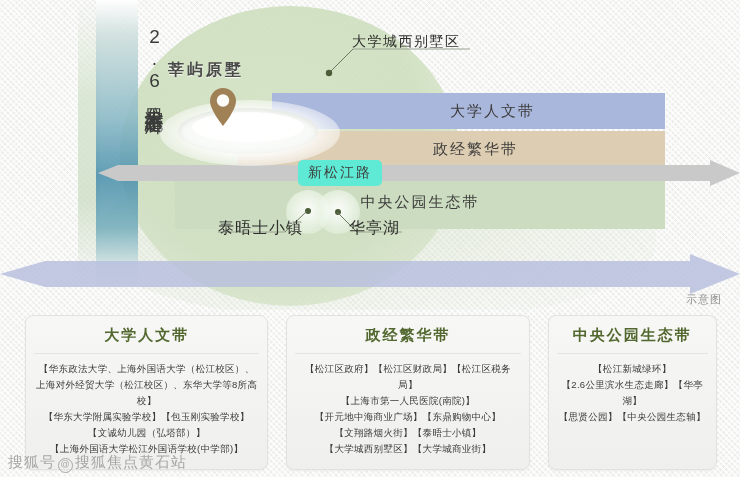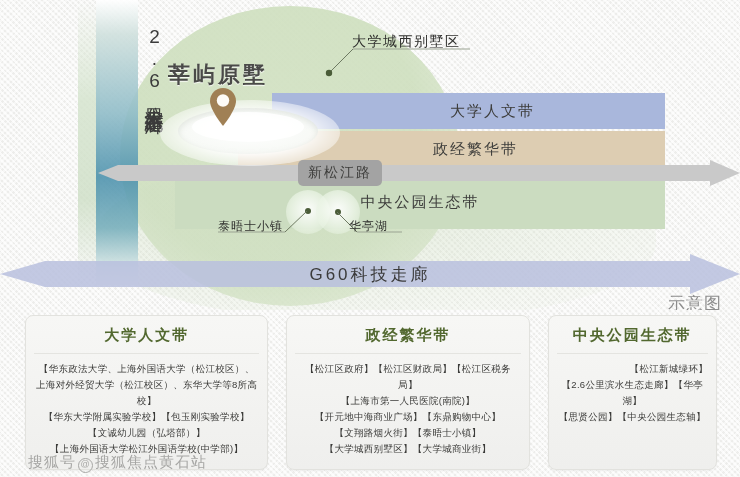--- a/index.html
+++ b/index.html
@@ -54,59 +54,59 @@
     position:absolute;left:178px;top:108px;width:140px;height:46px;border-radius:50%;
     background:radial-gradient(ellipse at 50% 45%, rgba(255,255,255,1) 0%, rgba(248,250,247,.9) 60%, rgba(255,255,255,.2) 100%);
     box-shadow:0 2px 6px rgba(160,170,155,.25) inset;
   }
   .plate3{
     position:absolute;left:192px;top:112px;width:112px;height:30px;border-radius:50%;
     background:rgba(255,255,255,.85);
   }
   .project-name{
     position:absolute;left:168px;top:60px;
-    font-size:22px;letter-spacing:3px;color:#4a4a48;font-weight:600;
+    font-size:16px;letter-spacing:3px;color:#4a4a48;font-weight:600;
     text-shadow:0 1px 1px rgba(255,255,255,.9);
   }
   .pin{position:absolute;left:210px;top:88px;width:26px;height:38px;}
 
   
   .band{position:absolute;display:flex;align-items:center;justify-content:center;}
   .band span{font-size:15px;letter-spacing:2px;color:#3d3d3b;}
   .band-blue{left:272px;top:93px;width:393px;height:36px;background:#a9b7dc;}
   .band-tan{left:238px;top:131px;width:427px;height:36px;background:#ddcdb2;}
   .band-green{left:175px;top:175px;width:490px;height:54px;background:#cbdcc0;}
   .band-blue span,.band-tan span{margin-left:48px;}
   .band-green span{margin-left:0px;}
 
   
   .road-arrow{position:absolute;left:98px;top:160px;width:642px;height:26px;}
   .road-label{
     position:absolute;left:298px;top:160px;height:26px;padding:0 10px;
-    display:flex;align-items:center;background:#a3a3a3;border-radius:5px;
+    display:flex;align-items:center;background:#5eead4;border-radius:5px;
     font-size:14px;letter-spacing:2px;color:#3d3d3b;
   }
 
   
   .poi-circle{position:absolute;border-radius:50%;
     background:radial-gradient(circle at 50% 45%, rgba(255,255,255,.92) 0%, rgba(236,245,231,.75) 55%, rgba(215,232,206,.25) 100%);}
   .poi-dot{position:absolute;width:6px;height:6px;border-radius:50%;background:#4a5c38;}
 
   
-  .leader{position:absolute;font-size:12px;letter-spacing:1px;color:#2f2f2d;}
+  .leader{position:absolute;font-size:16px;letter-spacing:1px;color:#2f2f2d;}
   .leader.big{font-size:14px;letter-spacing:1.5px;}
 
   
   .g60-band{position:absolute;left:0px;top:253px;width:740px;height:42px;}
   .g60-label{
     position:absolute;left:0;top:253px;width:740px;height:42px;
     display:flex;align-items:center;justify-content:center;
     font-size:17px;letter-spacing:3px;color:#3b3b3b;
   }
-  .legend-note{position:absolute;right:18px;top:292px;font-size:17px;color:#8d8d8d;letter-spacing:1px;}
+  .legend-note{position:absolute;right:18px;top:292px;font-size:11px;color:#8d8d8d;letter-spacing:1px;}
 
   
   .cards{position:absolute;left:25px;top:315px;width:692px;display:flex;gap:18px;}
   .card{
     background:linear-gradient(180deg,#f7f7f5,#efefed);
     border:1px solid #e2e2de;border-radius:8px;
     box-shadow:0 1px 2px rgba(0,0,0,.05);
     padding:10px 8px 12px;box-sizing:border-box;
   }
   .card.c1{width:250px;}
@@ -114,21 +114,21 @@
   .card.c3{width:174px;}
   .card-title{
     text-align:center;font-size:15px;letter-spacing:2px;color:#52682f;font-weight:700;
     padding-bottom:8px;margin-bottom:7px;border-bottom:1px solid #e4e4e0;
   }
   .card-line{text-align:center;font-size:9.5px;line-height:16px;color:#3b3b39;letter-spacing:.3px;}
 
   
   .watermark{
     position:absolute;left:8px;bottom:4px;font-size:15px;color:#9a9a98;
-    letter-spacing:1px;opacity:.85;margin-left:20px;
+    letter-spacing:1px;opacity:.85;
   }
   .wm-logo{display:inline-block;width:13px;height:13px;border-radius:50%;border:1.5px solid #9a9a98;
     font-size:9px;line-height:11px;text-align:center;vertical-align:0px;margin:0 2px;}
 </style>
 </head>
 <body>
 
 <div id="page"></div>
 
 <div class="diagram">
@@ -180,21 +180,20 @@
     <line x1="357" y1="232" x2="402" y2="232" stroke="#9aa392" stroke-width="1"></line>
   </svg>
   <div class="leader big" style="left:352px;top:33px;">大学城西别墅区</div>
   <div class="leader" style="left:218px;top:218px;">泰晤士小镇</div>
   <div class="leader" style="left:349px;top:218px;">华亭湖</div>
 
   <svg class="g60-band" viewBox="0 0 740 42">
     <path d="M45,8 L690,8 L690,1 L740,21 L690,41 L690,34 L45,34 Z" fill="#b9c0de" opacity=".85"></path>
     <path d="M45,8 L45,34 L0,21 Z" fill="#b9c0de" opacity=".85"></path>
   </svg>
-  <div class="g60-label">G60科技走廊</div>
 
   <div class="legend-note">示意图</div>
 </div>
 
 <div class="cards">
 
   <div class="card c1">
     <div class="card-title">大学人文带</div>
     <div class="card-line">【华东政法大学、上海外国语大学（松江校区）、</div>
     <div class="card-line">上海对外经贸大学（松江校区）、东华大学等8所高校】</div>
@@ -207,21 +206,21 @@
     <div class="card-title">政经繁华带</div>
     <div class="card-line">【松江区政府】【松江区财政局】【松江区税务局】</div>
     <div class="card-line">【上海市第一人民医院(南院)】</div>
     <div class="card-line">【开元地中海商业广场】【东鼎购物中心】</div>
     <div class="card-line">【文翔路烟火街】【泰晤士小镇】</div>
     <div class="card-line">【大学城西别墅区】【大学城商业街】</div>
   </div>
 
   <div class="card c3">
     <div class="card-title">中央公园生态带</div>
-    <div class="card-line" style="margin-top:2px;text-align:right;">【松江新城绿环】</div>
+    <div class="card-line" style="margin-top:2px;">【松江新城绿环】</div>
     <div class="card-line">【2.6公里滨水生态走廊】【华亭湖】</div>
     <div class="card-line">【思贤公园】【中央公园生态轴】</div>
   </div>
 </div>
 
 <div class="watermark">
   <span>搜狐号</span><span class="wm-logo">@</span><span>搜狐焦点黄石站</span>
 </div>
 
 </body></html>

